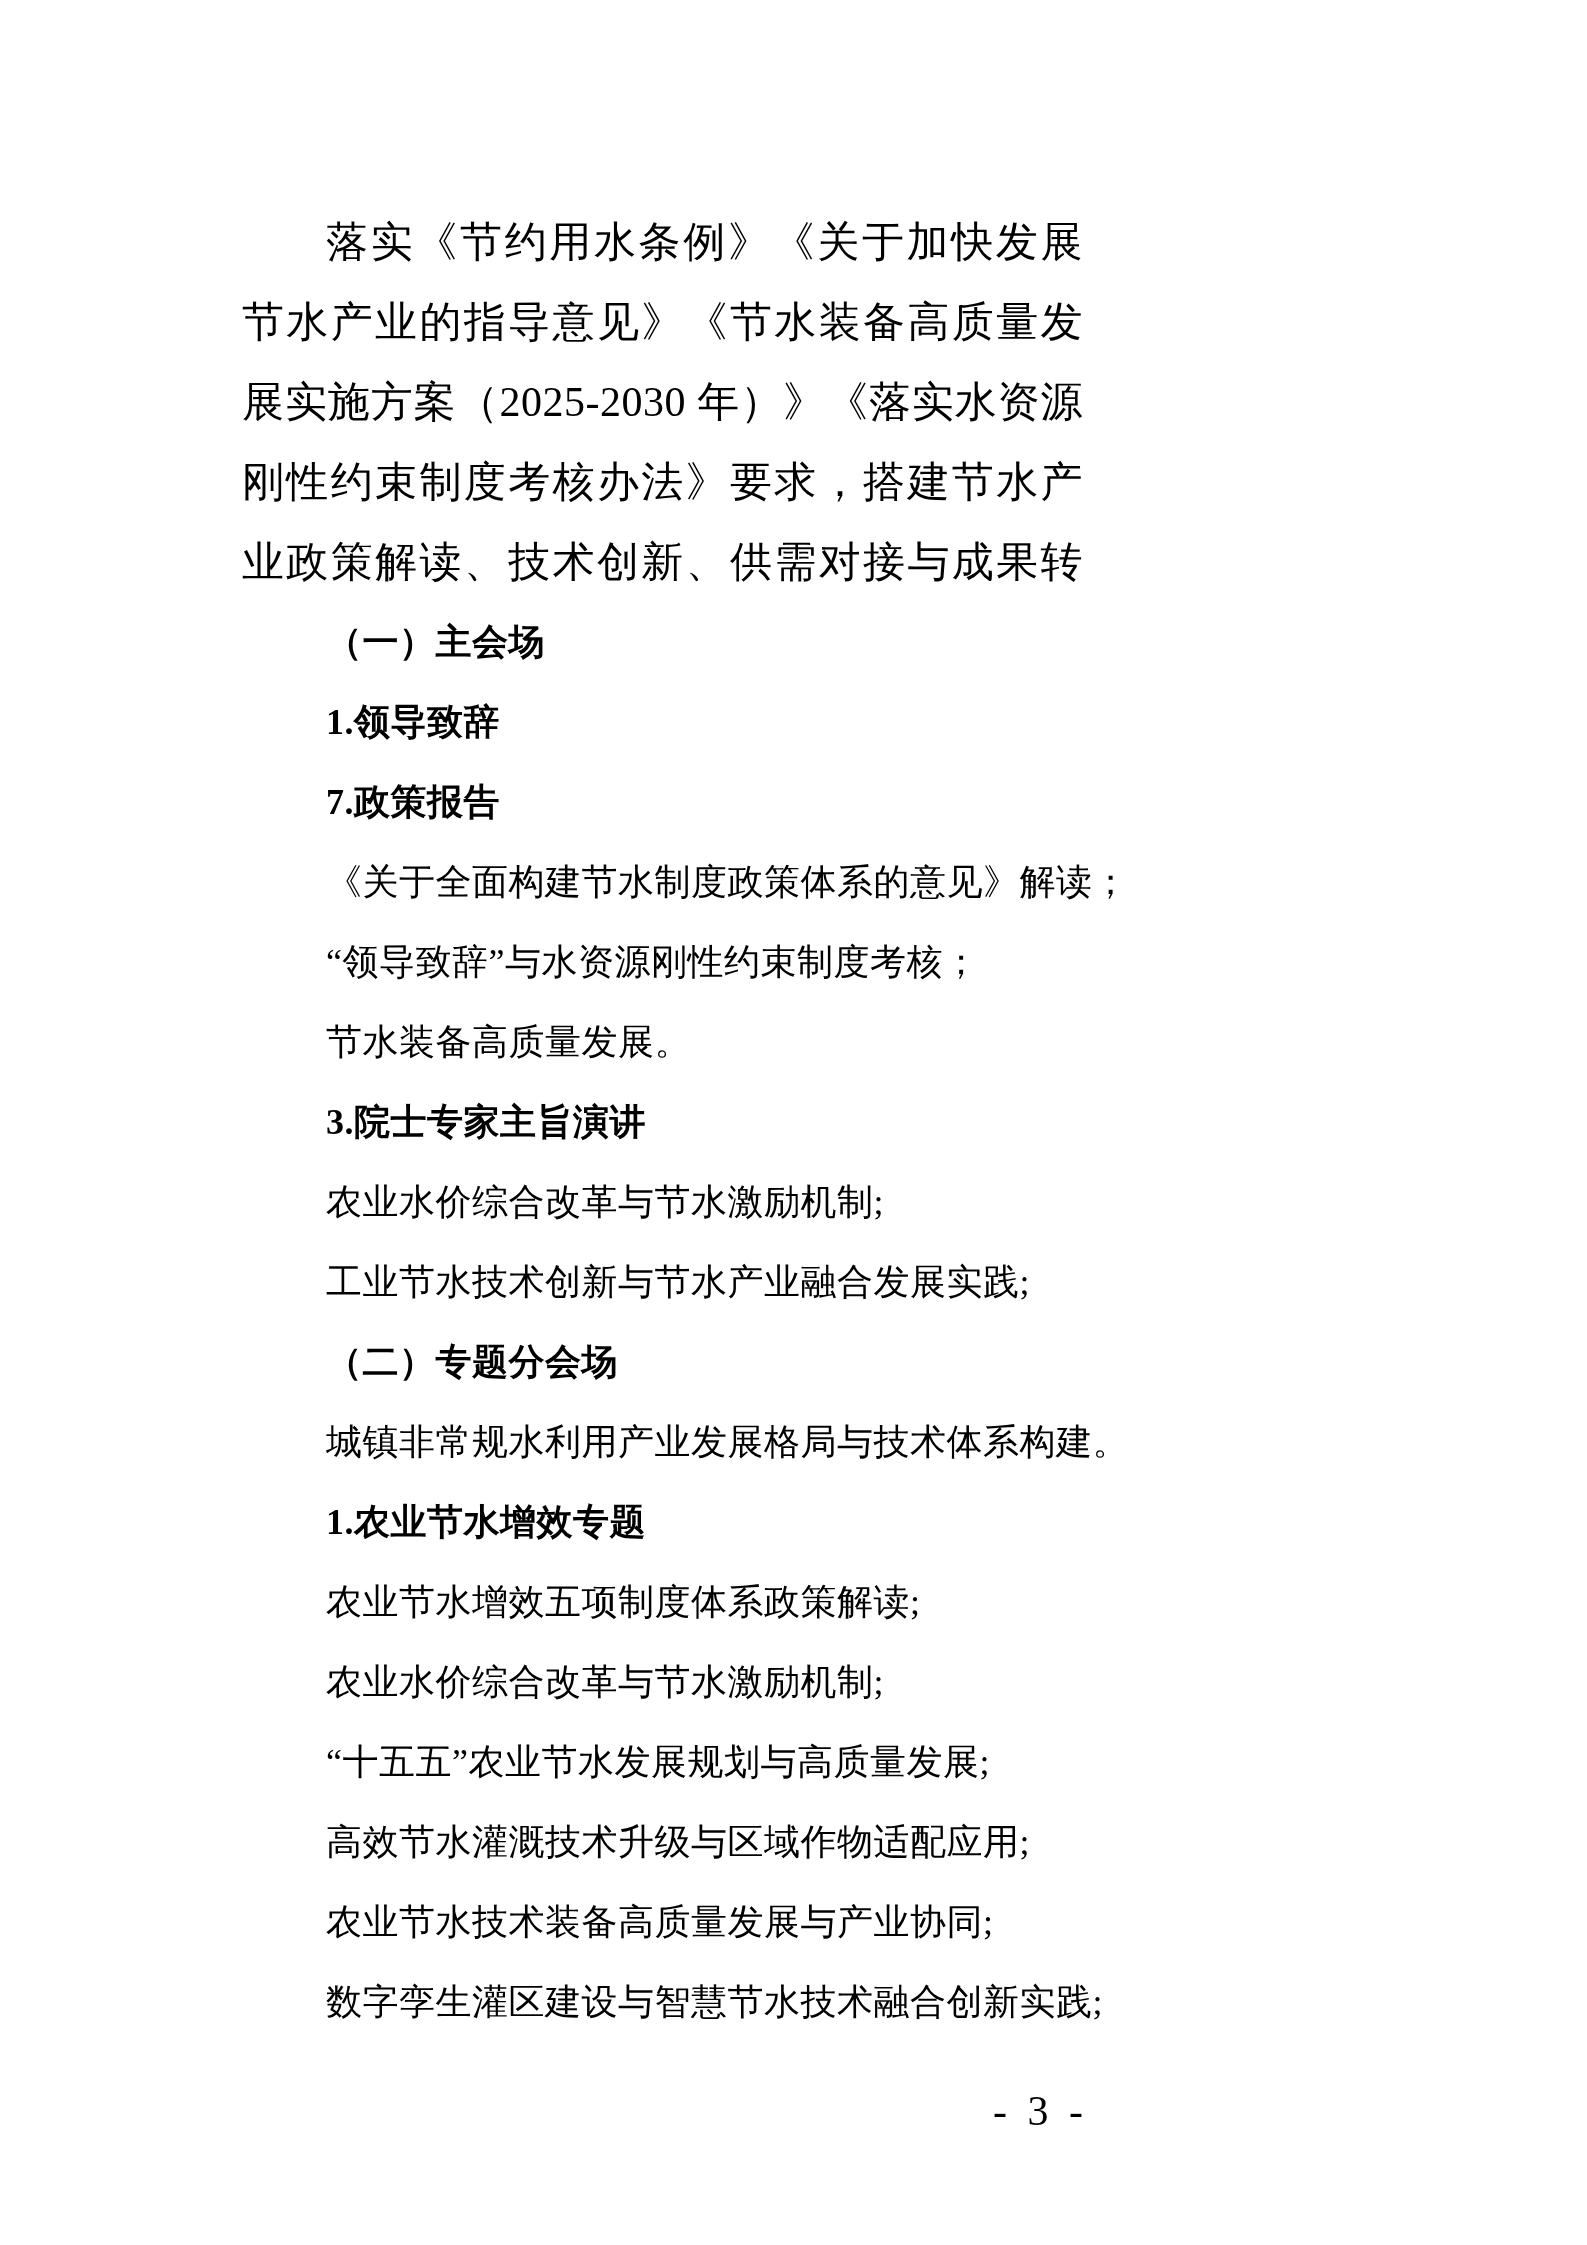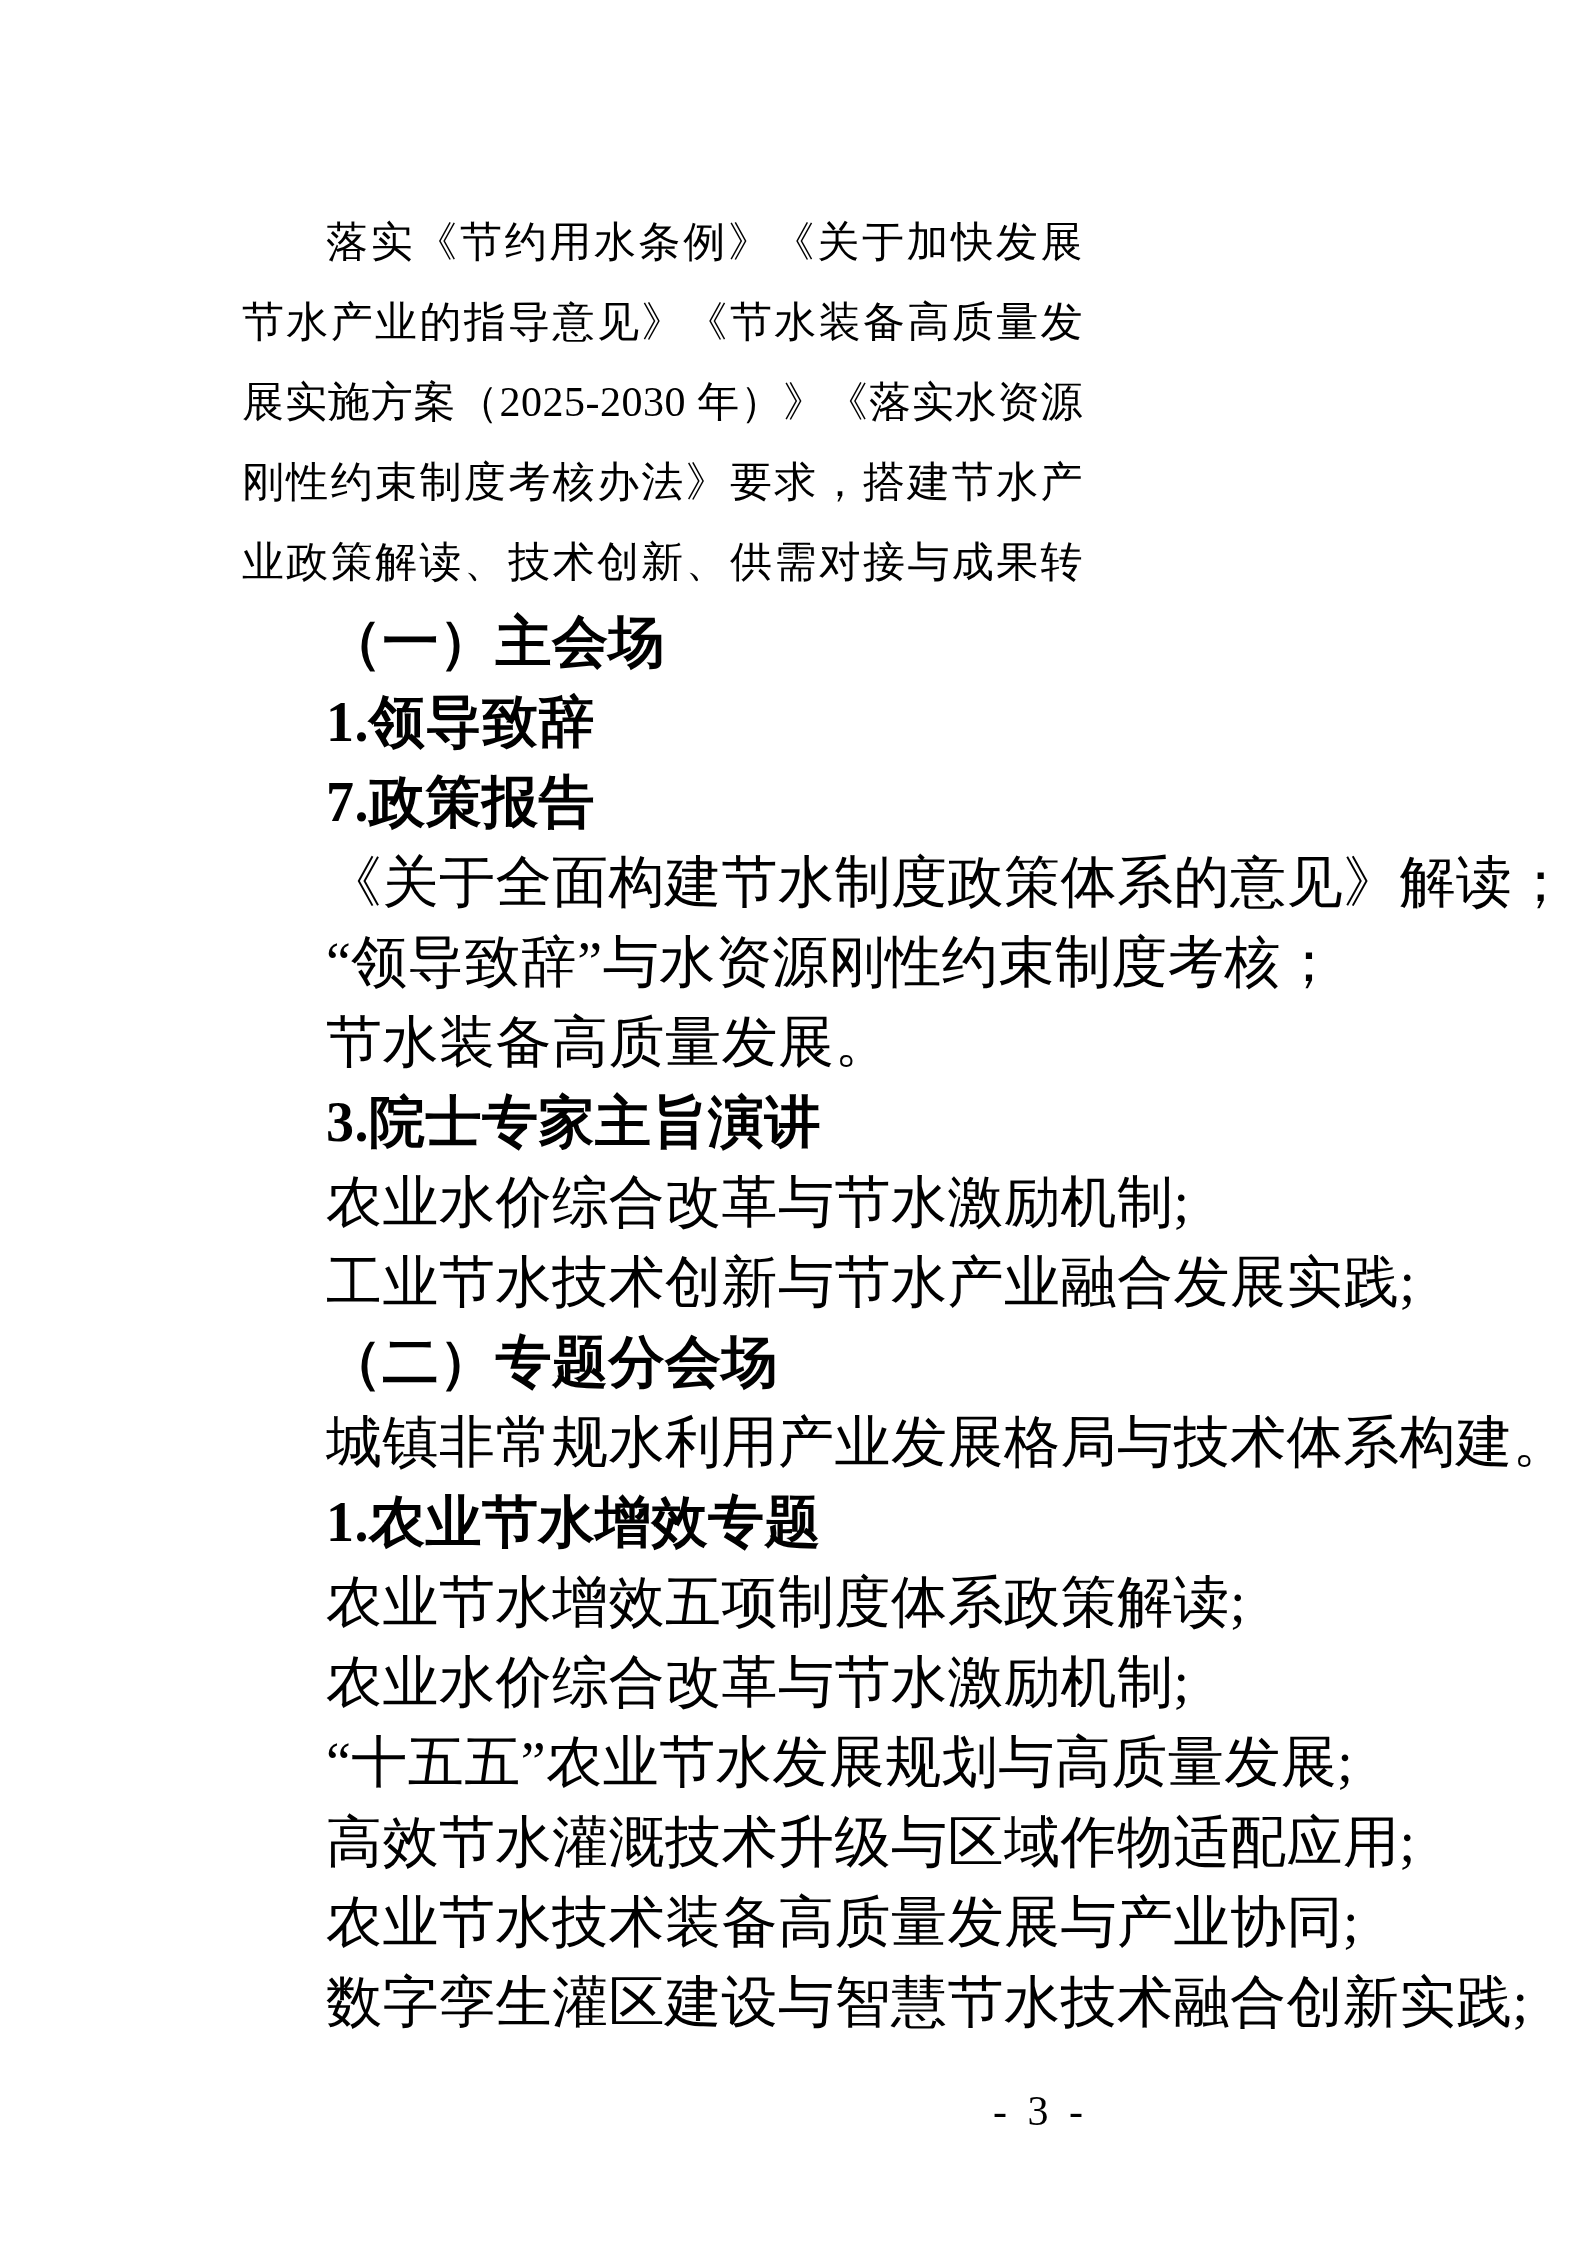--- a/index.html
+++ b/index.html
@@ -26,21 +26,21 @@
     height: 400px;
     overflow: hidden;
     font-size: 42px;
     line-height: 80px;
     text-align: justify;
     text-indent: 2em;
     letter-spacing: 0.5px;
   }
   .line {
     height: 80px;
-    font-size: 56px;
+    font-size: 36px;
     line-height: 80px;
     white-space: nowrap;
     letter-spacing: 0.5px;
   }
   .line.heading {
     font-weight: bold;
     padding-left: 84px;
   }
   .line.item {
     padding-left: 84px;

